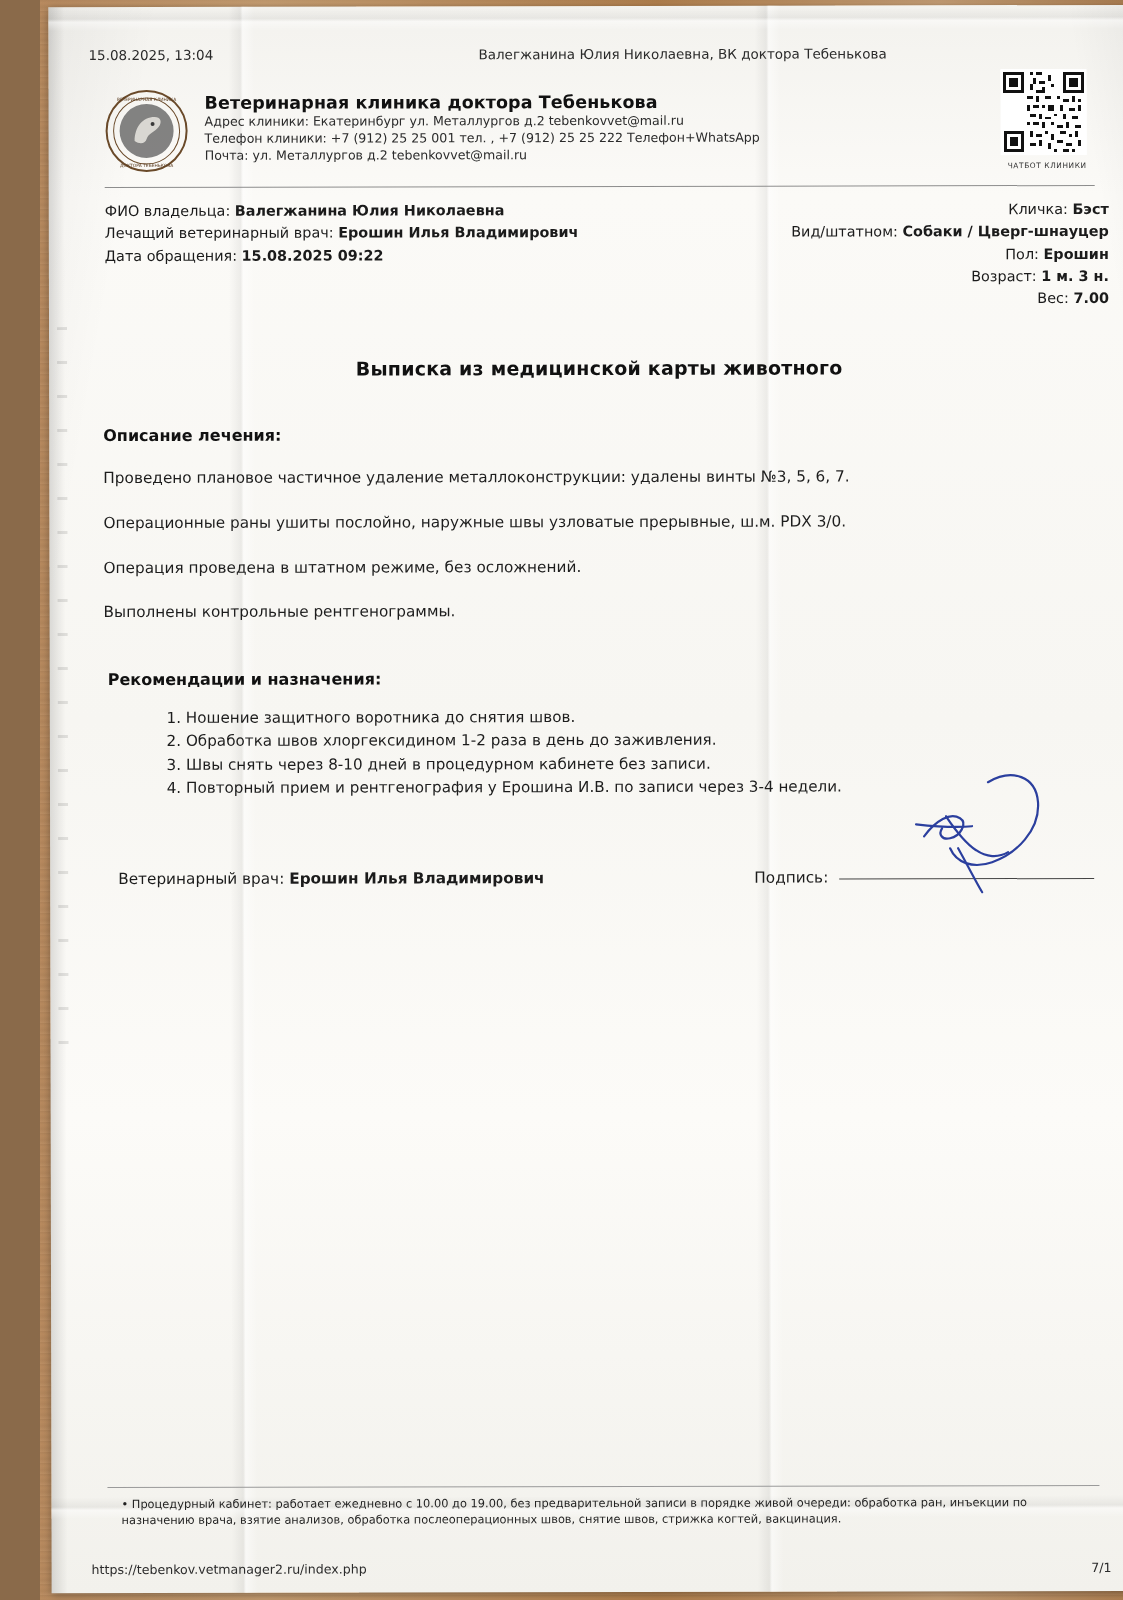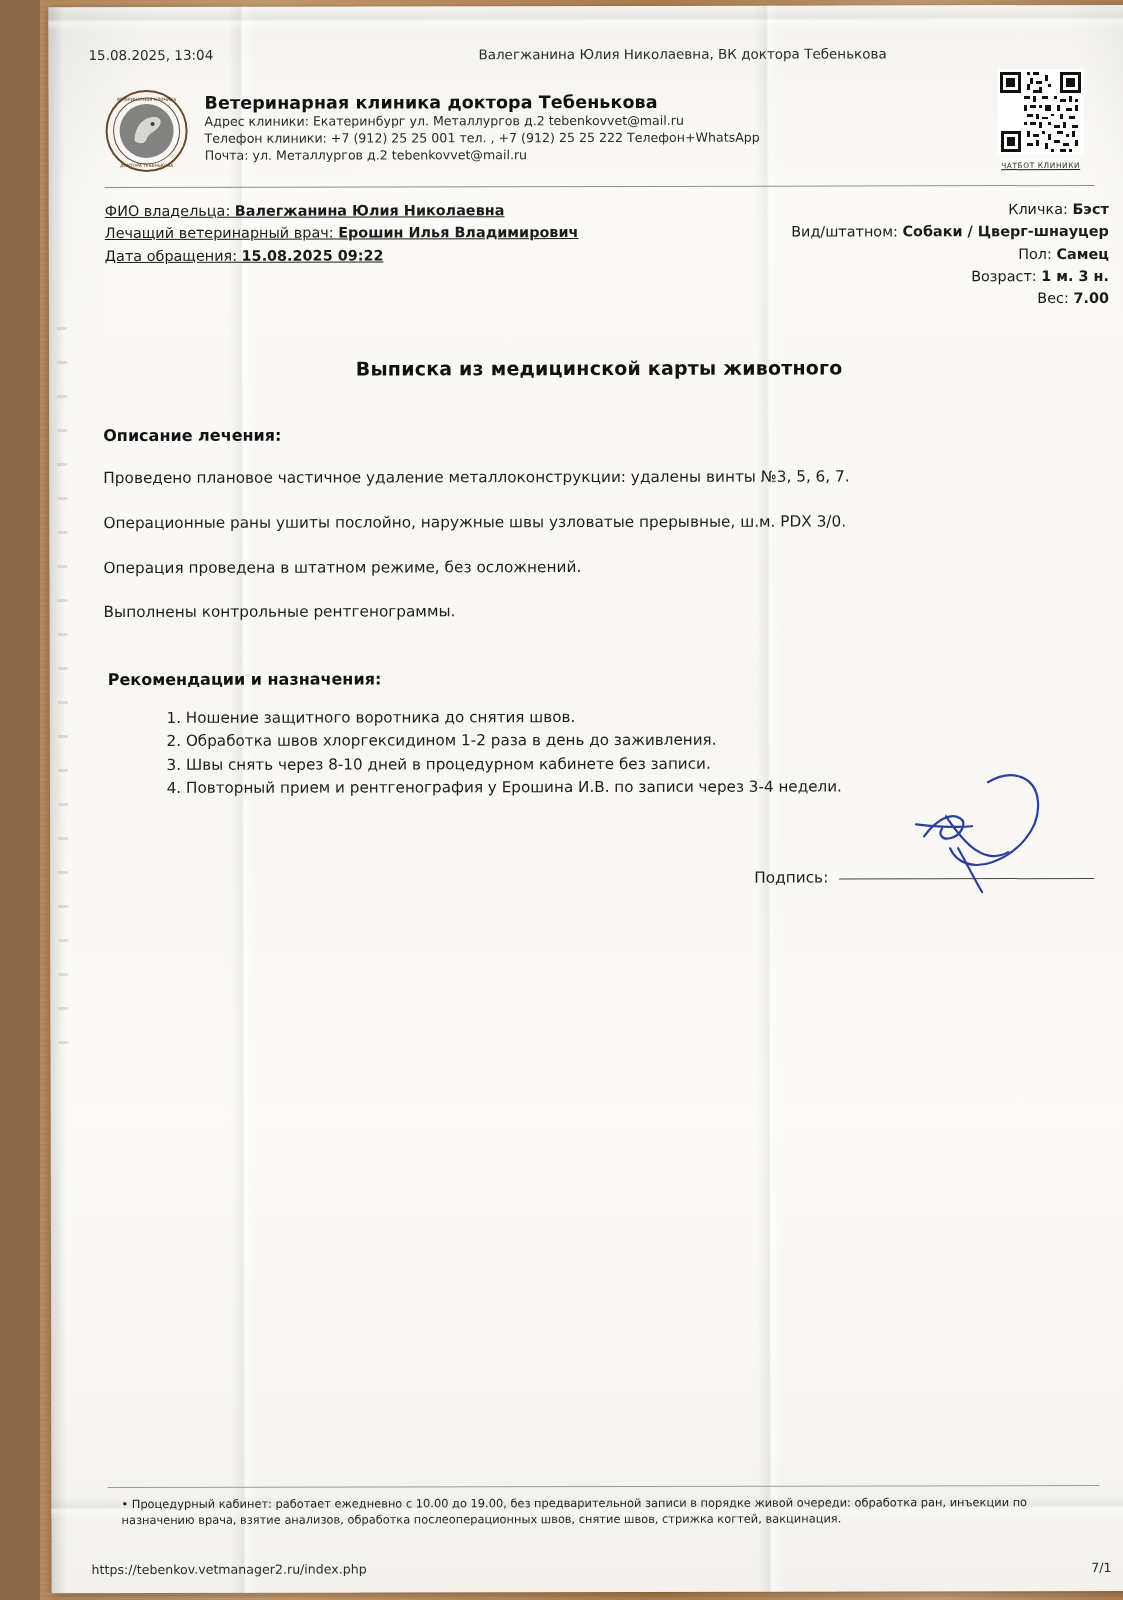--- a/index.html
+++ b/index.html
@@ -98,24 +98,23 @@
     color: #111;
   }
   .clinic-line {
     font-size: 12.6px;
     color: #2b2b2b;
     line-height: 1.28;
     margin-top: 1px;
   }
   .qr-wrap {
     width: 92px;
-    text-align: center;
+    text-align: right;
     margin-right: 22px;
     margin-top: -18px;
-    text-decoration: underline;
   }
   .qr {
     width: 86px; height: 86px;
     background: #fff;
   }
   .qr-label {
     font-size: 7.4px;
     letter-spacing: 0.6px;
     color: #333;
     margin-top: 2px;
@@ -125,21 +124,21 @@
     border-top: 1px solid #8d8d8d;
     margin: 14px 14px 0 16px;
   }
   .info-grid {
     display: flex;
     margin-top: 12px;
     padding-left: 16px;
     font-size: 14.4px;
     line-height: 1.55;
   }
-  .info-left { width: 490px; text-decoration: underline; }
+  .info-left { width: 490px; }
   .info-right { flex: 1; padding-left: 10px; text-align: right; }
   .info-grid b { font-weight: bold; }
   .doc-title {
     text-align: center;
     font-weight: bold;
     font-size: 19px;
     margin-top: 46px;
     letter-spacing: 0.2px;
     color: #111;
   }
@@ -382,21 +381,21 @@
           <div>
             <span>Кличка:</span>
             <b>Бэст</b>
           </div>
           <div>
             <span>Вид/штатном:</span>
             <b>Собаки / Цверг-шнауцер</b>
           </div>
           <div>
             <span>Пол:</span>
-            <b>Самец</b>
+            <b>Ерошин</b>
           </div>
           <div>
             <span>Возраст:</span>
             <b>1 м. 3 н.</b>
           </div>
           <div>
             <span>Вес:</span>
             <b>7.00</b>
           </div>
         </div>
@@ -412,20 +411,24 @@
 
       <div class="rec-title">Рекомендации и назначения:</div>
       <ol class="recs">
         <li>Ношение защитного воротника до снятия швов.</li>
         <li>Обработка швов хлоргексидином 1-2 раза в день до заживления.</li>
         <li>Швы снять через 8-10 дней в процедурном кабинете без записи.</li>
         <li>Повторный прием и рентгенография у Ерошина И.В. по записи через 3-4 недели.</li>
       </ol>
 
       <div class="signline">
+        <div class="vet">
+          <span>Ветеринарный врач:</span>
+          <b>Ерошин Илья Владимирович</b>
+        </div>
         <div class="spacer"></div>
         <div class="sign-label">
           <span>Подпись:</span>
           <span class="sign-rule"></span>
         </div>
         <svg class="signature" viewBox="0 0 200 150">
           <g fill="none" stroke="#2b3f9e" stroke-width="2.2" stroke-linecap="round" stroke-linejoin="round">
             <path d="M108 32 C132 18, 156 26, 158 52 C160 80, 136 104, 112 112 C92 119, 76 112, 70 98"></path>
             <path d="M44 86 C56 70, 70 62, 80 68 C88 73, 80 86, 70 88 C62 90, 58 84, 62 78"></path>
             <path d="M36 74 C54 76, 72 78, 92 76"></path>

